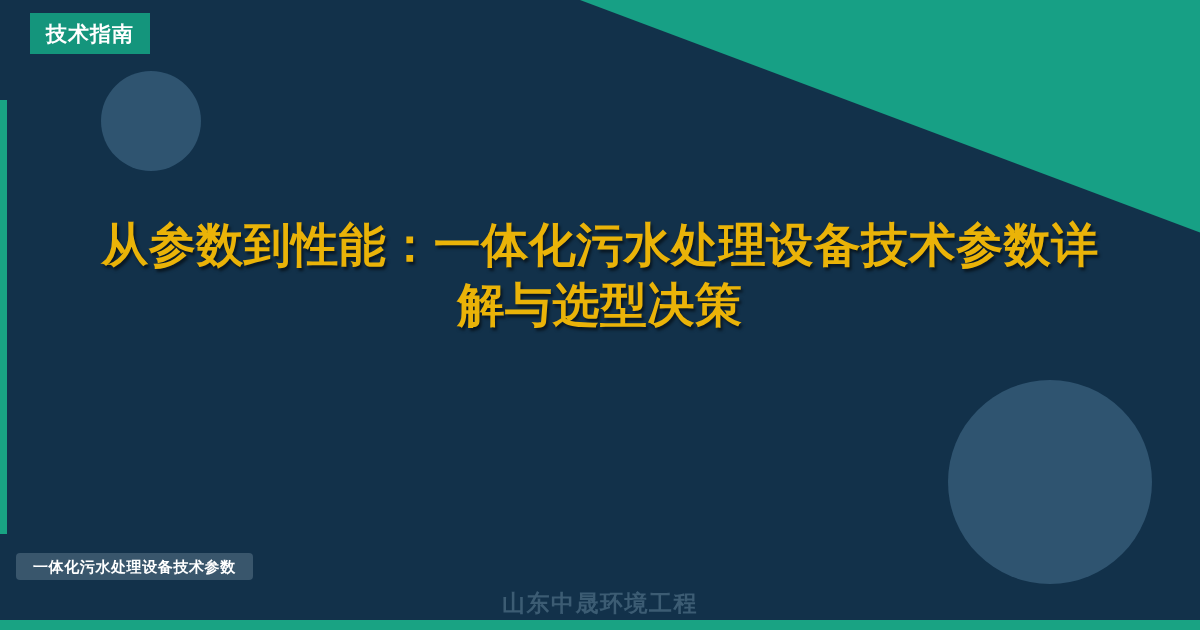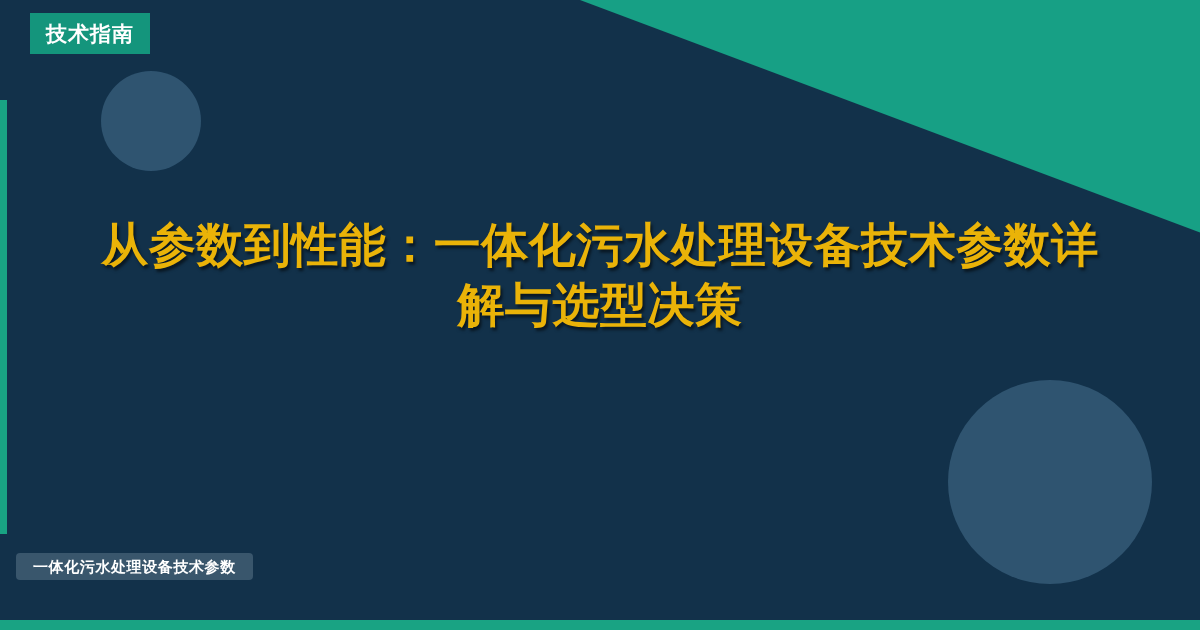--- a/index.html
+++ b/index.html
@@ -175,15 +175,18 @@
     <div class="category-badge">技术指南</div>
 
     <div class="title-block">
       <h1 class="poster-title">从参数到性能：一体化污水处理设备技术参数详解与选型决策</h1>
     </div>
 
     <div class="tag-row">
       <span class="keyword-pill">一体化污水处理设备技术参数</span>
     </div>
 
+    <div class="brand-row">
+      <span class="brand-watermark">山东中晟环境工程</span>
+    </div>
 
   </div>
 </div>
 
 </body></html>

